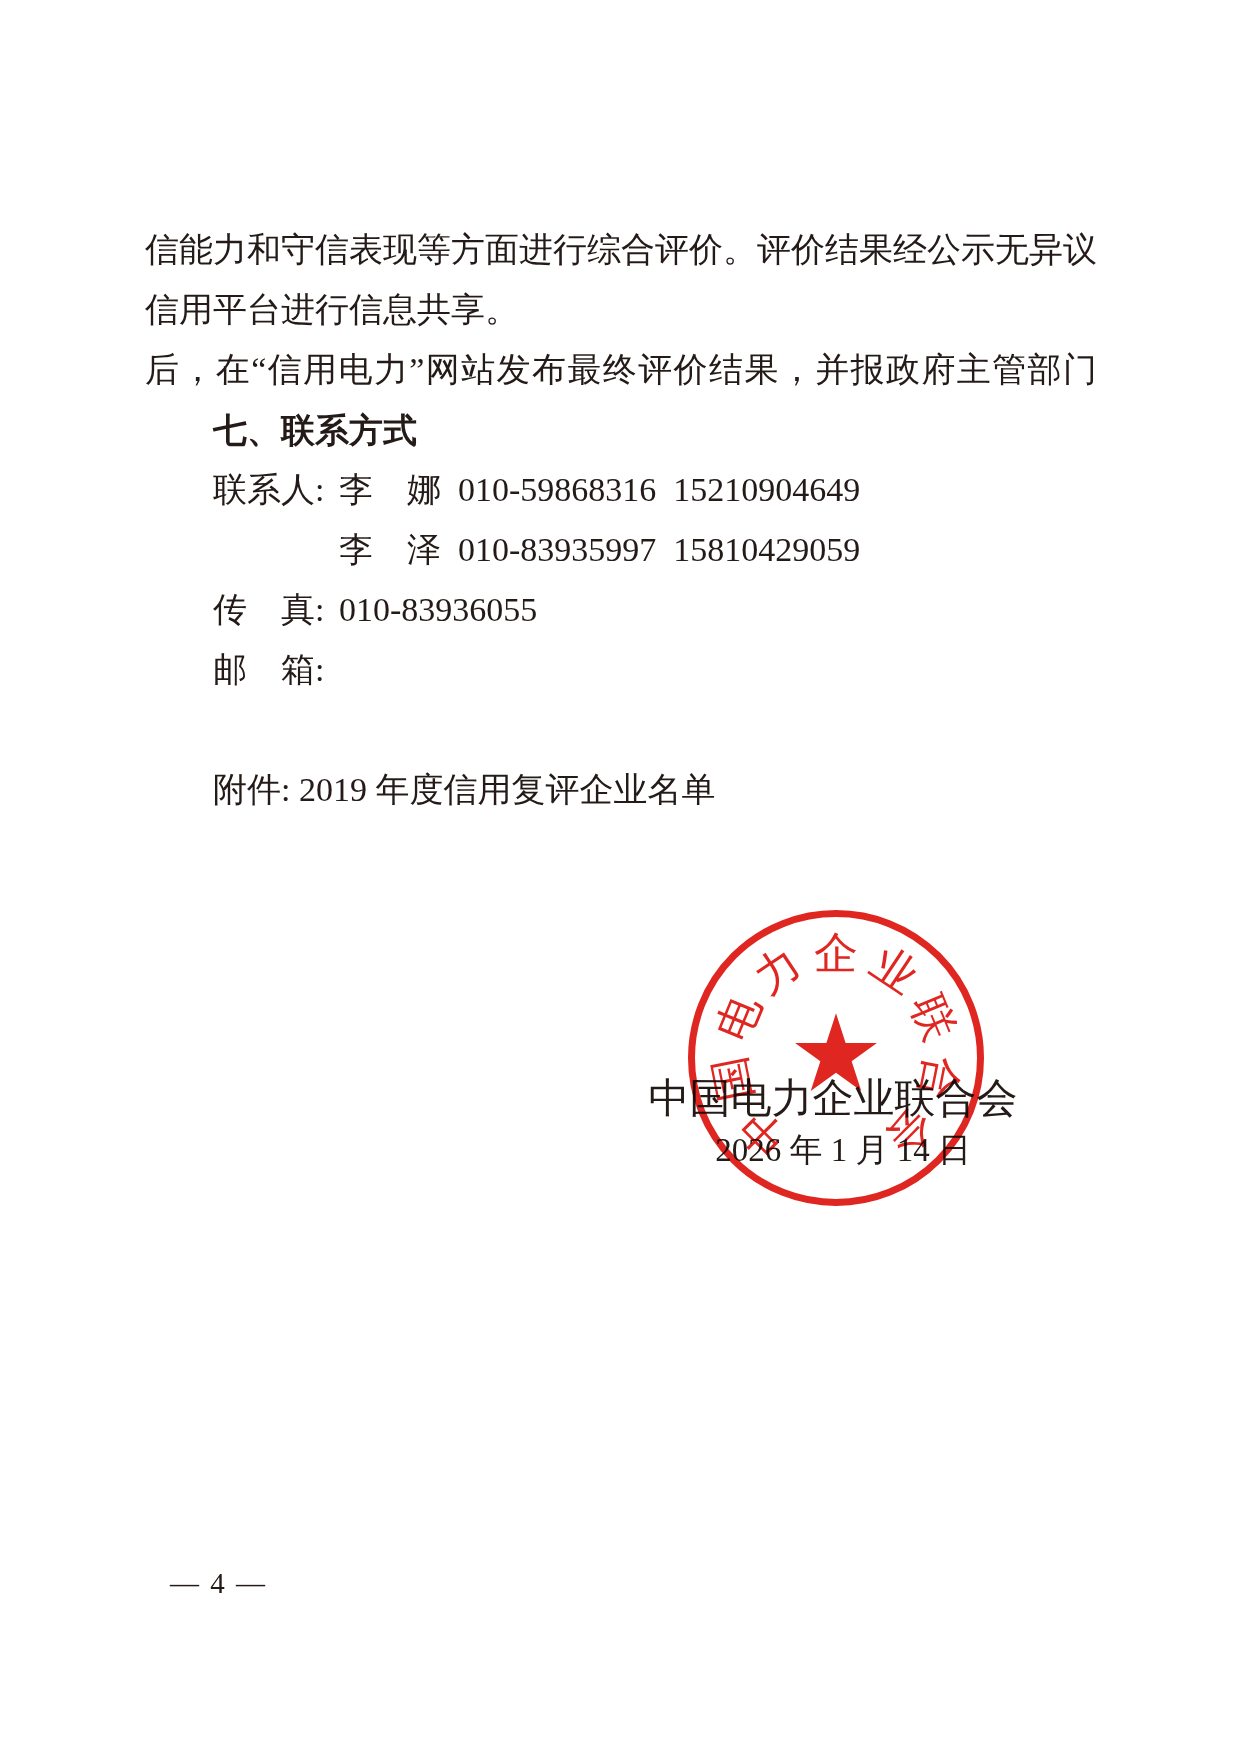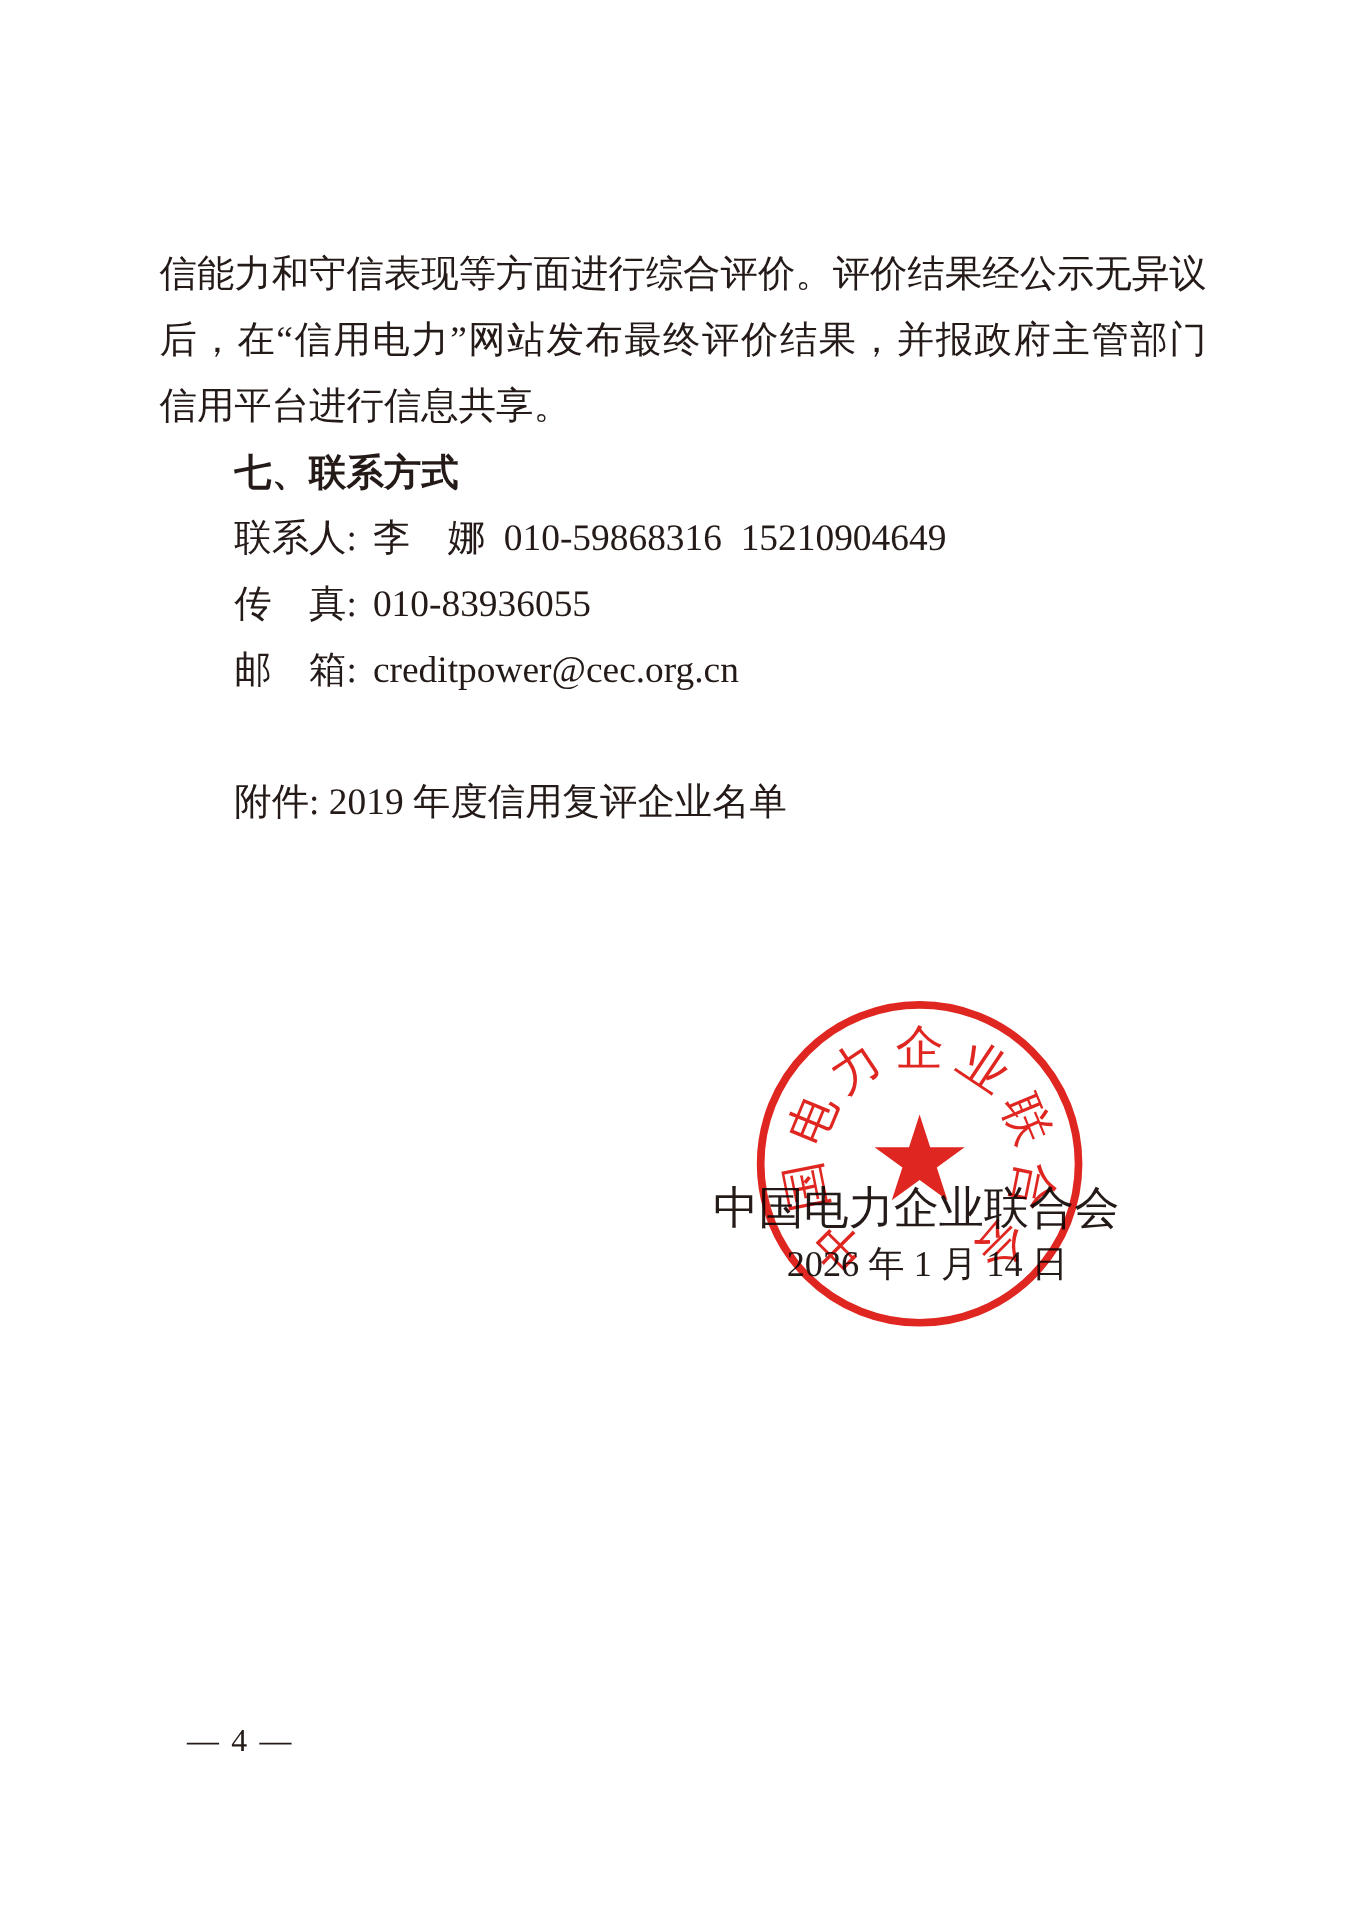--- a/index.html
+++ b/index.html
@@ -96,39 +96,39 @@
     transform-origin:center center;
   }
 </style>
 </head>
 <body>
 
 <div class="page">
 
   <div class="content">
     <div class="bodyline justify">信能力和守信表现等方面进行综合评价。评价结果经公示无异议</div>
+    <div class="bodyline">信用平台进行信息共享。</div>
     <div class="bodyline justify">后，在“信用电力”网站发布最终评价结果，并报政府主管部门</div>
-    <div class="bodyline">信用平台进行信息共享。</div>
 
     <div class="heading">七、联系方式</div>
 
     <div class="contact-row">
       <span class="contact-label">联系人: </span>
       <span class="contact-value">李　娜  010-59868316  15210904649</span>
     </div>
     <div class="contact-row">
       <span class="contact-label"></span>
+      <span class="contact-value">李　泽  010-83935997  15810429059</span>
     </div>
     <div class="contact-row">
       <span class="contact-label">传　真: </span>
       <span class="contact-value">010-83936055</span>
     </div>
     <div class="contact-row">
       <span class="contact-label">邮　箱: </span>
-      <span class="contact-value">creditpower@cec.org.cn</span>
     </div>
 
     <div class="attachment">附件: 2019 年度信用复评企业名单</div>
   </div>
 
   <div class="signature">中国电力企业联合会</div>
   <div class="docdate">2026 年 1 月 14 日</div>
 
   <div class="seal">
     <div class="seal-ring"></div>

